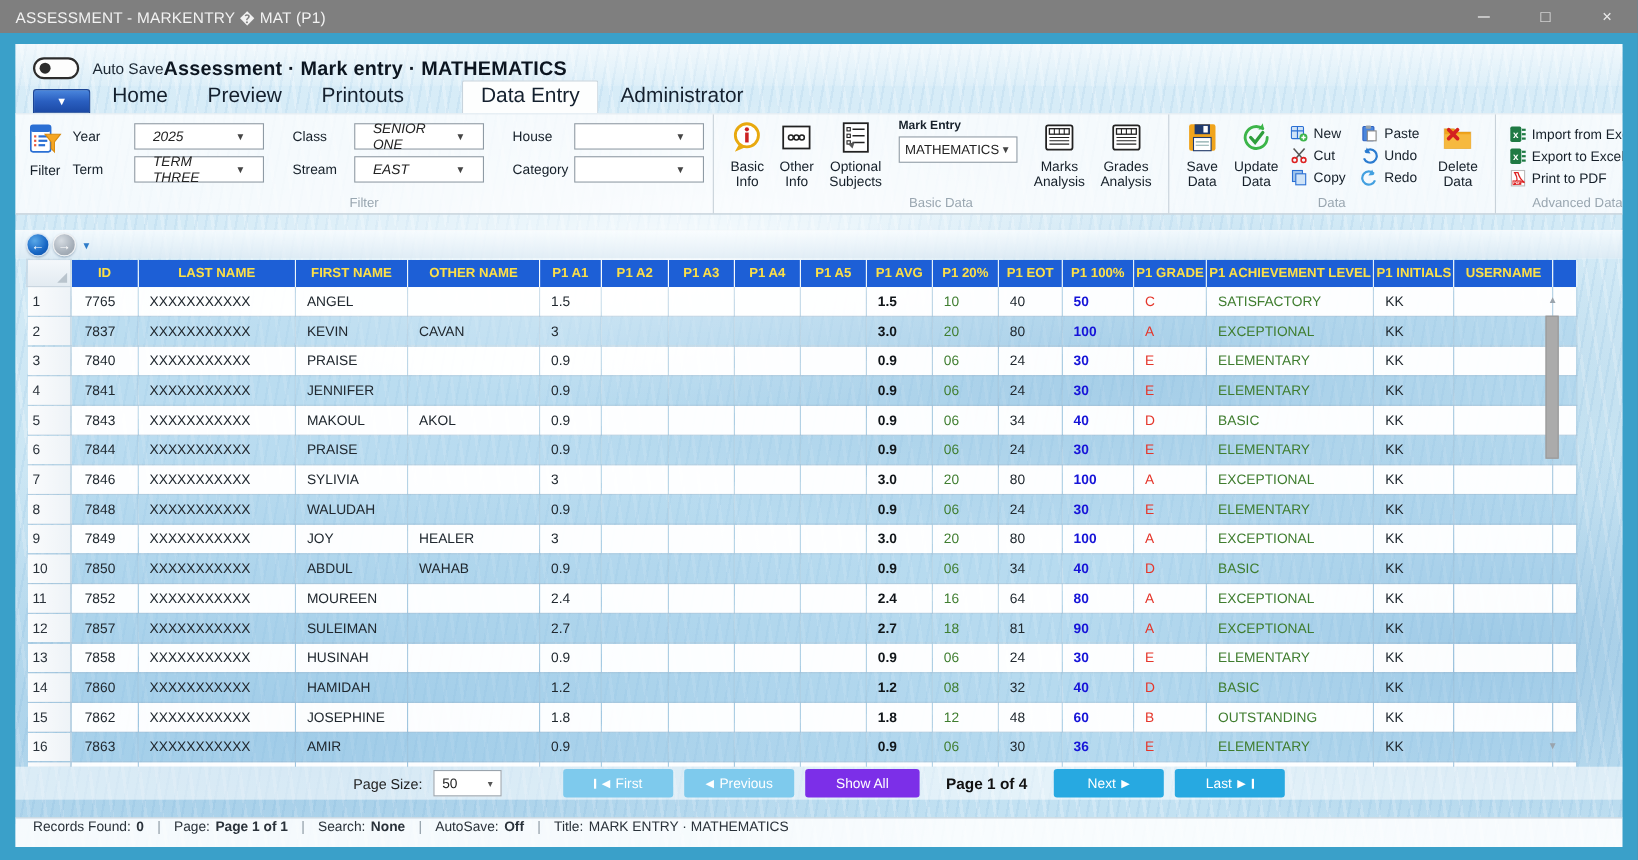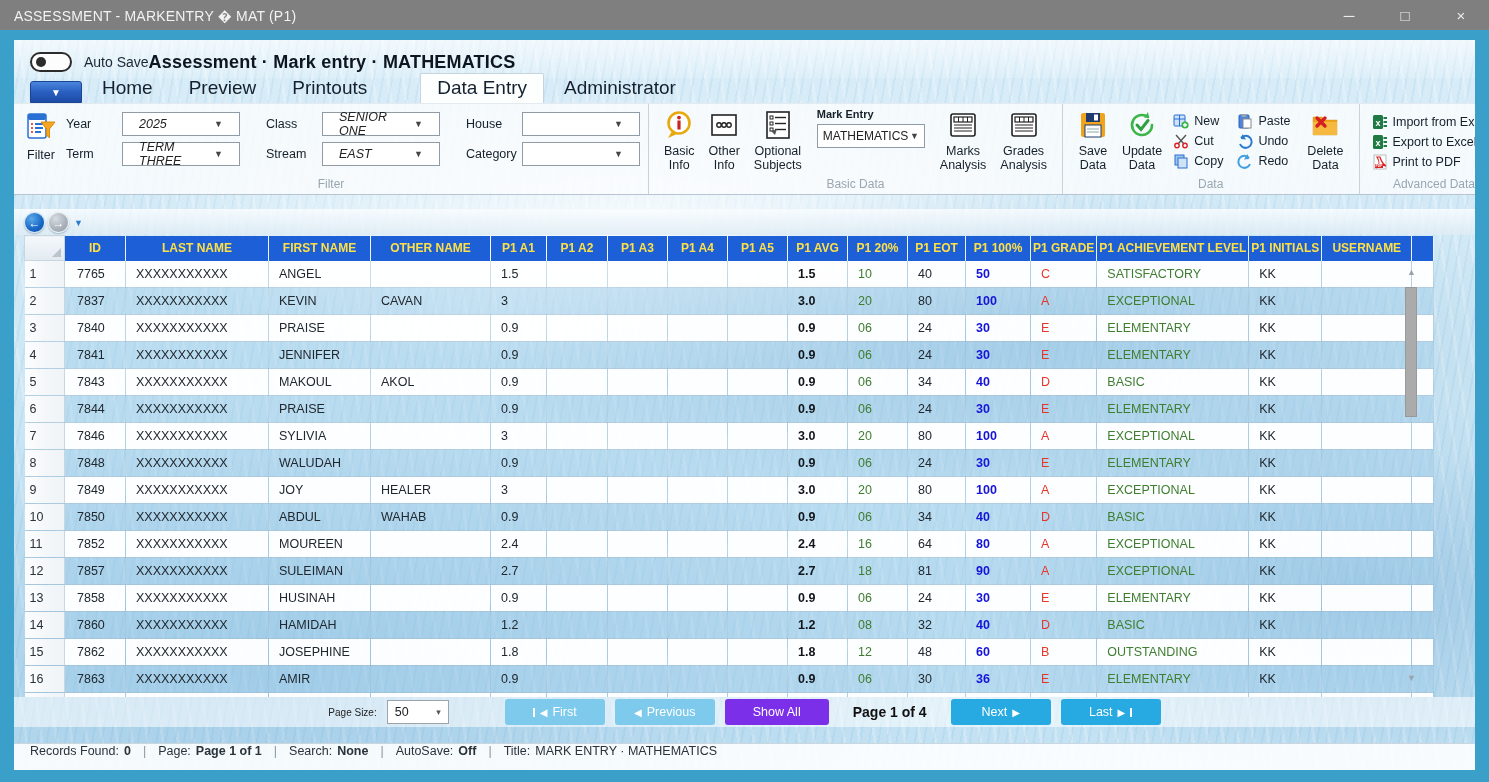--- a/index.html
+++ b/index.html
@@ -102,21 +102,21 @@
   .grid td.c-level { color:#3f7d2f; }
   .grid tr.partial td { height:7px; border-bottom:none; }
 
   .vscroll { position:absolute; right:56px; top:30px; width:15px; height:420px; }
   .vs-arrow { width:15px; height:14px; color:#9aa4ad; font-size:9px; text-align:center; line-height:14px; cursor:pointer; }
   .vs-thumb { position:absolute; top:22px; left:1px; width:12px; height:130px; background:#ababab; border:1px solid #999; cursor:grab; }
   .vs-down { position:absolute; bottom:0; }
 
   
   .pagebar { height:30px; display:flex; align-items:center; justify-content:center; background:rgba(255,255,255,0.55); flex:0 0 auto; gap:10px; }
-  .psize-lbl { font-size:10px; color:#222; }
+  .psize-lbl { font-size:13px; color:#222; }
   .psize-sel { width:62px; height:24px; background:#fff; border:1px solid #9aa4ad; display:flex; align-items:center; padding:0 7px; font-size:12.5px; color:#222; cursor:pointer; }
   .psize-sel .caret { margin-left:auto; font-size:9px; color:#555; }
   .pbtn { height:26px; min-width:100px; border-radius:3px; border:none; color:#fff; font-size:12.5px; display:flex; align-items:center; justify-content:center; cursor:pointer; gap:5px; font-family:"Liberation Sans",sans-serif; }
   .pbtn.pale { background:#7ecaed; }
   .pbtn.blue { background:#27a9e1; }
   .pbtn.purple { background:#7c2fe8; min-width:104px; }
   .pbtn .skipbar { display:inline-block; width:2px; height:9px; background:#fff; }
   .pbtn .arrow { font-size:10px; }
   .pageinfo { font-size:14px; font-weight:bold; color:#111; margin:0 14px; }
 

